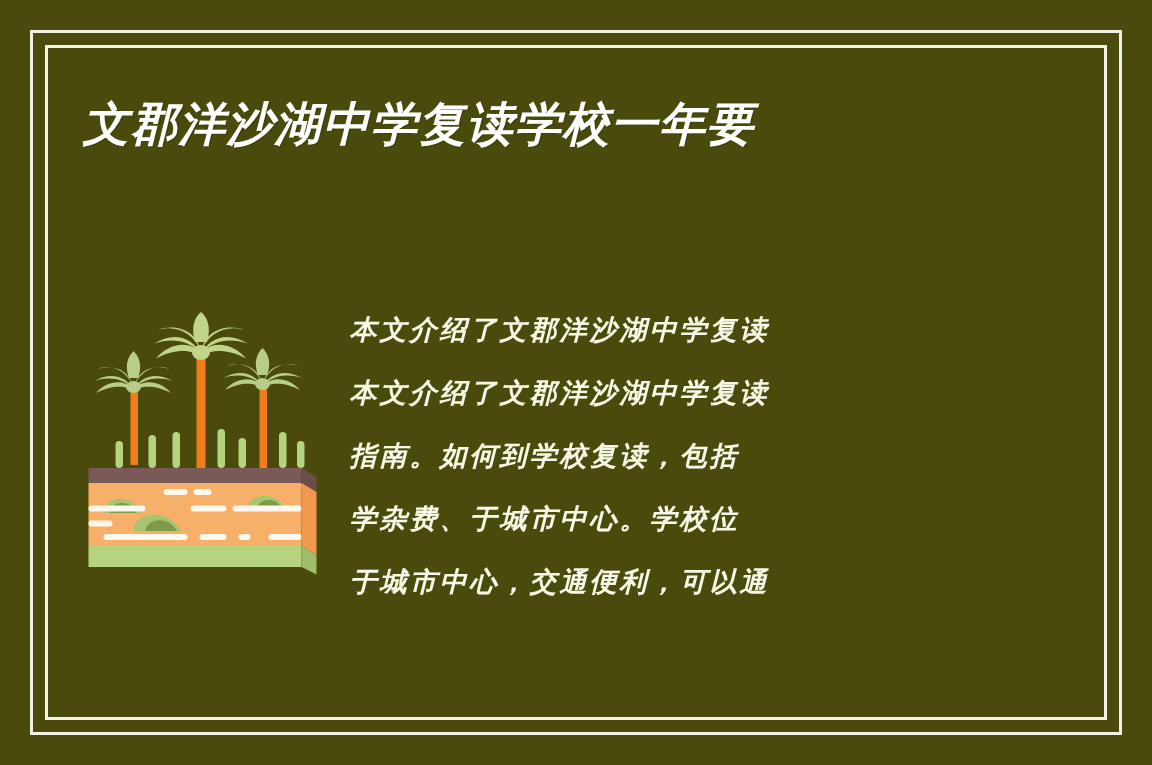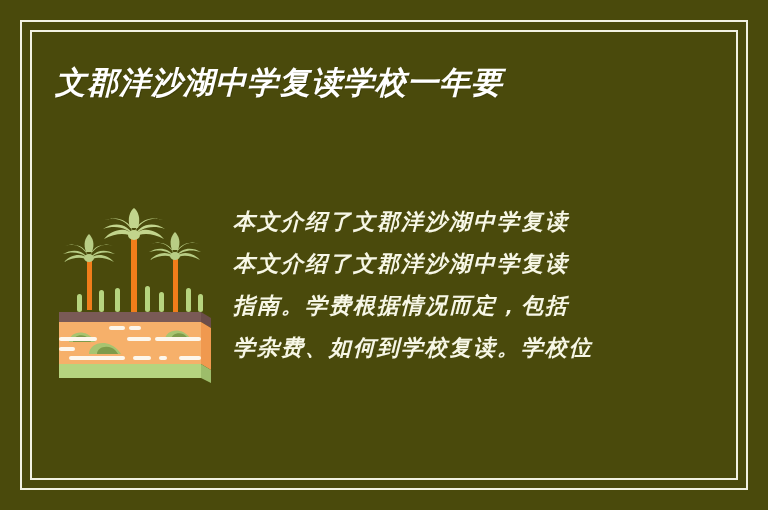--- a/index.html
+++ b/index.html
@@ -81,21 +81,21 @@
   }
 
   .body-text {
     flex: 1 1 auto;
     margin-left: 18px;
     overflow: hidden;
     height: 250px;
   }
   .body-line {
     color: #f7f7e6;
-    font-size: 22px;
+    font-size: 18px;
     font-family: "DejaVu Serif", serif;
     font-style: italic;
     font-weight: bold;
     line-height: 42px;
     letter-spacing: 2px;
     white-space: nowrap;
   }
 </style>
 </head>
 <body>
@@ -187,18 +187,19 @@
         </g>
 
         <rect x="4" y="156" width="142" height="14" fill="#b6d47f"></rect>
         <path d="M146 156 L156 162 L156 175 L146 170 Z" fill="#9dbd6a"></path>
       </svg>
     </div>
 
     <div class="body-text">
       <div class="body-line">本文介绍了文郡洋沙湖中学复读</div>
       <div class="body-line">本文介绍了文郡洋沙湖中学复读</div>
-      <div class="body-line">指南。学费根据情况而定，包括</div>
-      <div class="body-line">学杂费、如何到学校复读。学校位</div>
+      <div class="body-line">指南。如何到学校复读，包括</div>
+      <div class="body-line">学杂费、于城市中心。学校位</div>
+      <div class="body-line">于城市中心，交通便利，可以通</div>
     </div>
 
   </div>
 </div>
 
 </body></html>

